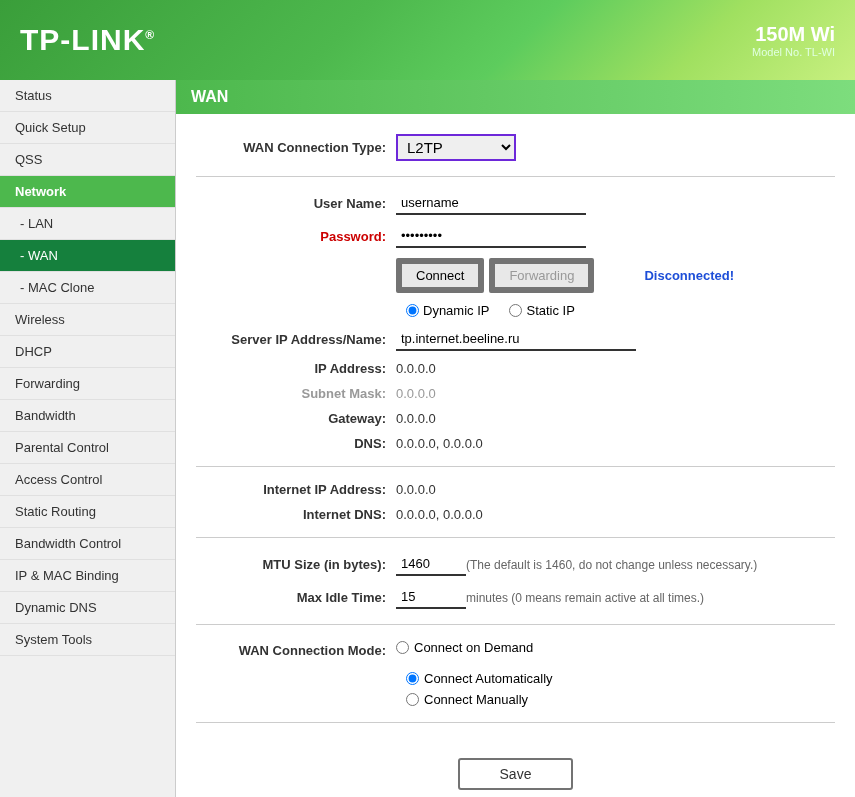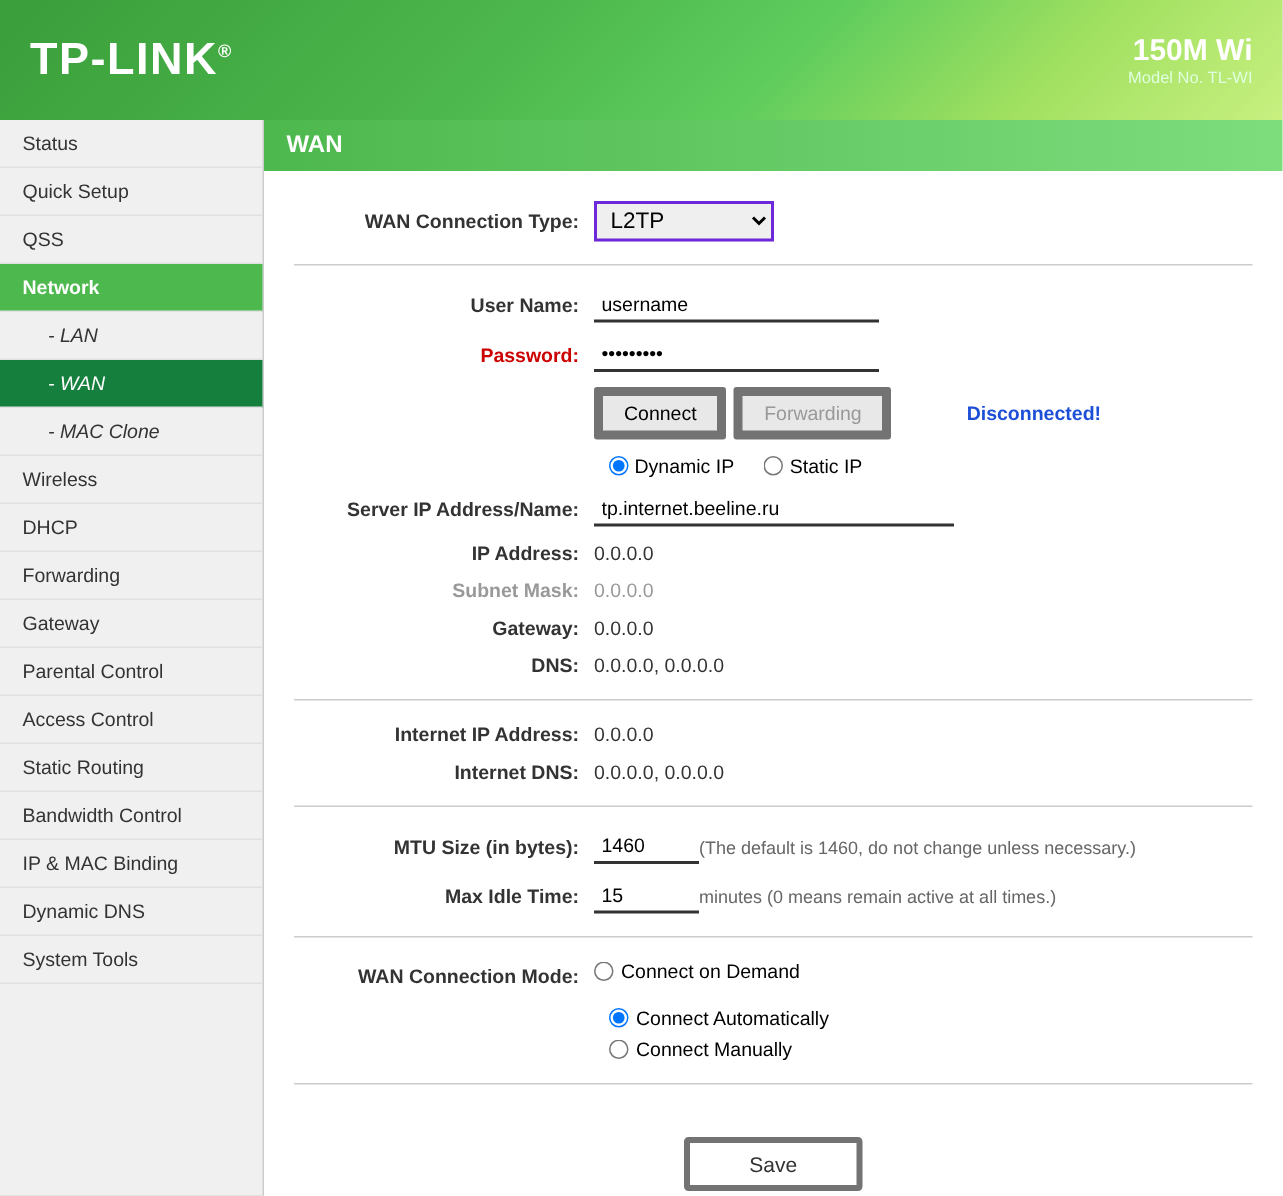--- a/index.html
+++ b/index.html
@@ -40,21 +40,21 @@
     }
     .sidebar-item.active-section {
       background: #4db84d;
       color: white;
       font-weight: bold;
     }
     .sidebar-item.active-item {
       background: #15803d;
       color: white;
     }
-    .sidebar-item.sub { padding-left: 32px; font-style: italic; }
+    .sidebar-item.sub { padding-left: 20px; }
 
     
     .main {
       flex: 1;
       background: white;
       overflow-y: auto;
     }
     .page-title-bar {
       background: linear-gradient(to right, #4db84d, #7ddd7d);
       color: white;
@@ -162,21 +162,21 @@
     .save-area {
       display: flex;
       justify-content: center;
       padding: 20px;
     }
     .save-btn {
       padding: 6px 40px;
       font-size: 14px;
       cursor: pointer;
       background: white;
-      border: 4px solid #737373;
+      border: 2px solid #737373;
       border-radius: 3px;
       color: #333;
     }
 
     .tp-logo-text {
       font-family: Arial Black, Impact, sans-serif;
       font-size: 30px;
       font-weight: 900;
       color: white;
       letter-spacing: 1px;
@@ -205,21 +205,21 @@
     <div class="sidebar-item">Status</div>
     <div class="sidebar-item">Quick Setup</div>
     <div class="sidebar-item">QSS</div>
     <div class="sidebar-item active-section">Network</div>
     <div class="sidebar-item sub">- LAN</div>
     <div class="sidebar-item sub active-item">- WAN</div>
     <div class="sidebar-item sub">- MAC Clone</div>
     <div class="sidebar-item">Wireless</div>
     <div class="sidebar-item">DHCP</div>
     <div class="sidebar-item">Forwarding</div>
-    <div class="sidebar-item">Gateway</div>
+    <div class="sidebar-item">Bandwidth</div>
     <div class="sidebar-item">Parental Control</div>
     <div class="sidebar-item">Access Control</div>
     <div class="sidebar-item">Static Routing</div>
     <div class="sidebar-item">Bandwidth Control</div>
     <div class="sidebar-item">IP &amp; MAC Binding</div>
     <div class="sidebar-item">Dynamic DNS</div>
     <div class="sidebar-item">System Tools</div>
   </div>
 
   <div class="main">

